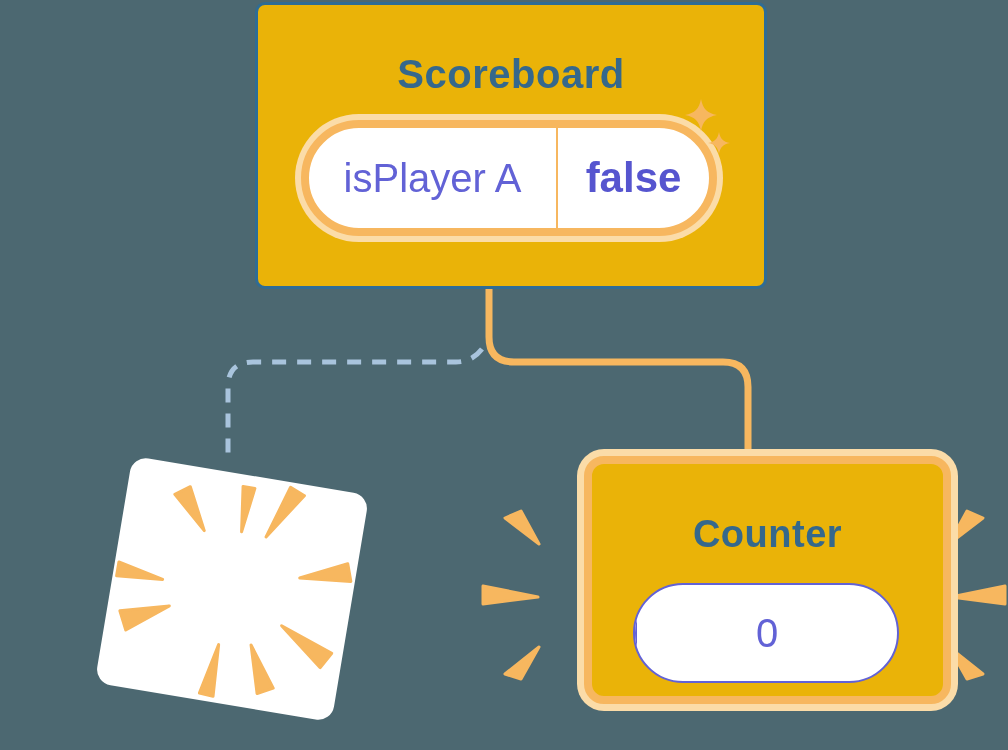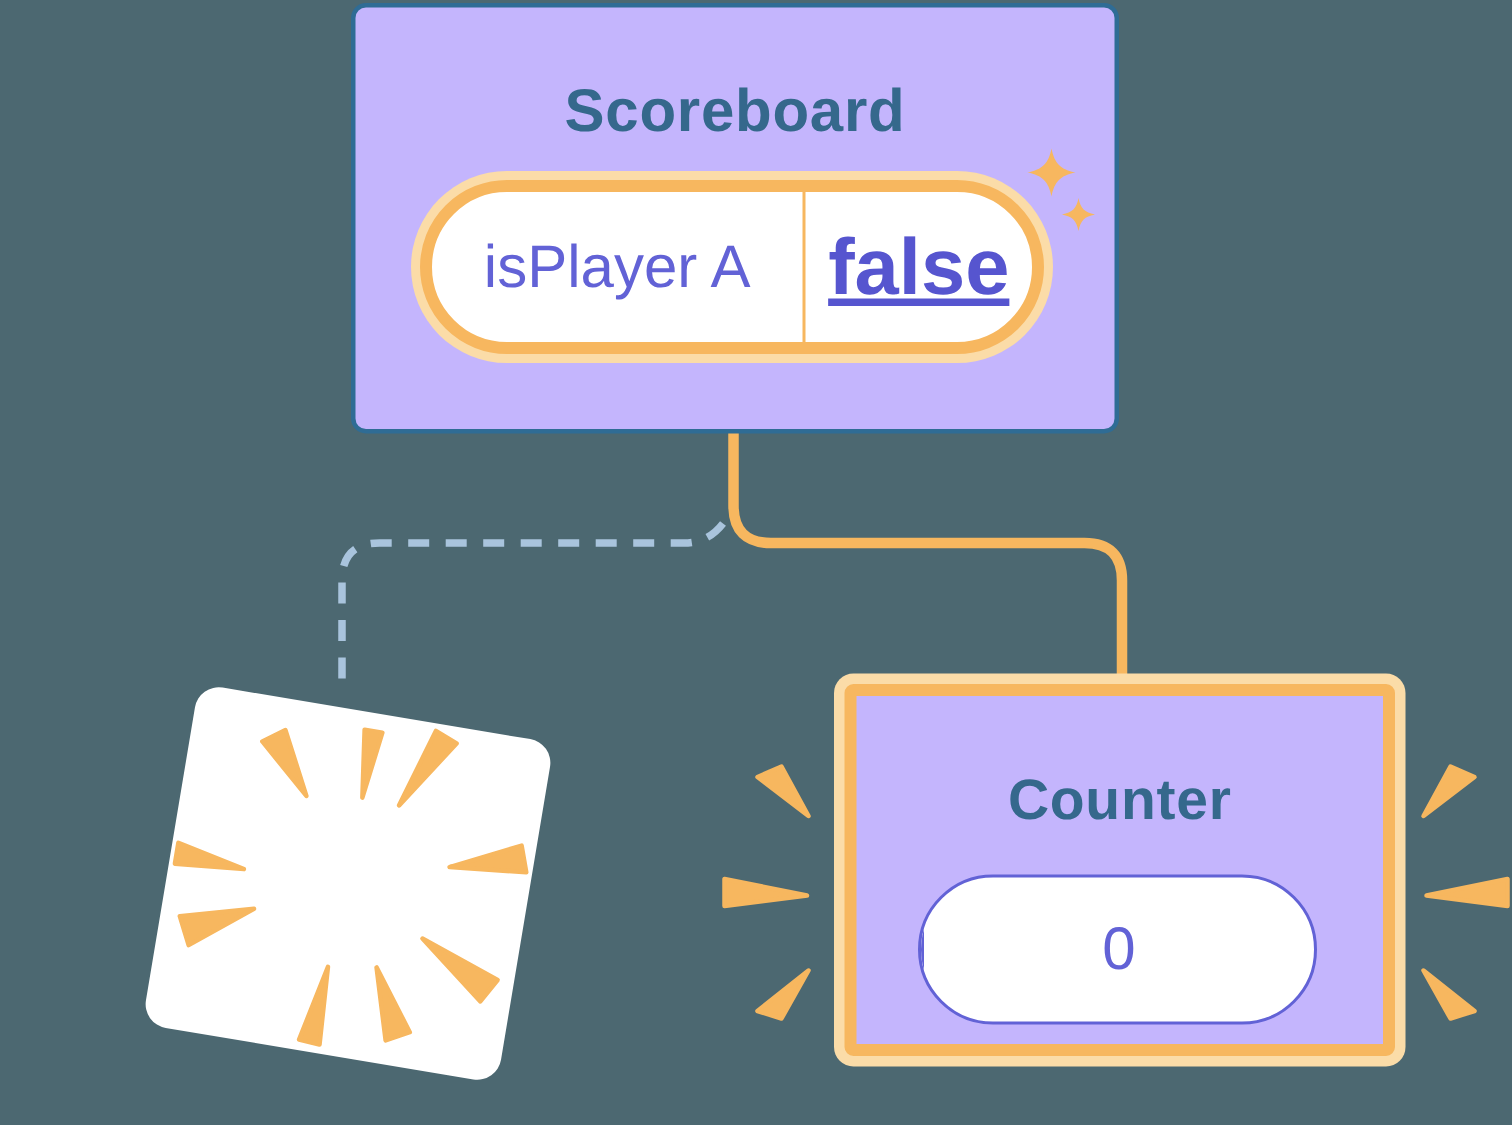--- a/index.html
+++ b/index.html
@@ -2,32 +2,32 @@
 <html style="--bg: #4C6871; --blue_border: #2F6C95; --heading: #35688C; --orange: #F7B75F; --orange_light: #FBDCA8; --purple: #6262D6; --purple_bold: #5655CF; --dash: #A9C4DD;"><head>
 <meta charset="utf-8">
 <style>
   html,body{margin:0;padding:0;}
   .canvas{
     position:relative;width:1008px;height:750px;overflow:hidden;
     background:var(--bg,#4C6871);
     font-family:"Liberation Sans",sans-serif;
   }
   .overlay{position:absolute;left:0;top:0;z-index:0;}
-  .card{position:absolute;background:#c4b5fd;box-sizing:border-box;z-index:2;}
+  .card{position:absolute;background:#eab308;box-sizing:border-box;z-index:2;margin-left:21px;}
   #scoreboard-card{left:234px;top:2px;width:512px;height:287px;border:3px solid var(--blue_border);border-radius:10px;}
-  #counter-card{left:563px;top:456px;width:367px;height:248px;border:8px solid var(--orange);border-radius:6px;box-shadow:0 0 0 7px var(--orange_light);}
+  #counter-card{left:563px;top:456px;width:367px;height:248px;border:8px solid var(--orange);border-radius:20px;box-shadow:0 0 0 7px var(--orange_light);}
   .card-title{position:absolute;left:0;right:0;text-align:center;font-weight:600;color:var(--heading);letter-spacing:.5px;}
   #scoreboard-card .card-title{top:47px;font-size:40px;}
   #counter-card .card-title{top:49px;font-size:38px;}
   .pill{position:absolute;background:#fff;box-sizing:border-box;display:flex;align-items:stretch;overflow:hidden;justify-content:center;}
   #scoreboard-pill{left:43px;top:115px;width:416px;height:116px;border:8px solid var(--orange);border-radius:58px;box-shadow:0 0 0 6px var(--orange_light);}
   #counter-pill{left:41px;top:119px;width:266px;height:100px;border:2px solid var(--purple);border-radius:50px;}
   .pill-cell{display:flex;align-items:center;justify-content:center;color:var(--purple);}
   #scoreboard-pill .pill-name{width:247px;font-size:40px;}
-  #scoreboard-pill .pill-value{flex:1;font-size:53px;font-weight:700;color:var(--purple_bold);text-decoration:underline;}
+  #scoreboard-pill .pill-value{flex:1;font-size:42px;font-weight:700;color:var(--purple_bold);}
   #counter-pill .pill-name{width:171px;font-size:38px;}
   #counter-pill .pill-value{flex:1;font-size:40px;}
   .pill-divider{width:2px;flex:none;}
   .divider-orange{background:var(--orange);}
   .divider-purple{background:var(--purple);}
   #destroyed-card{left:112px;top:474px;width:240px;height:230px;border-radius:16px;background:#fff;transform:rotate(9.5deg);z-index:2;position:absolute;}
   #sparkles{position:absolute;left:678px;top:92px;z-index:3;}
   .orange-shape{fill:var(--orange);stroke:var(--orange);stroke-width:3;stroke-linejoin:round;}
   .solid-connector{fill:none;stroke:var(--orange);stroke-width:7;}
   .dashed-connector{fill:none;stroke:var(--dash);stroke-width:5;stroke-dasharray:14 11;}

